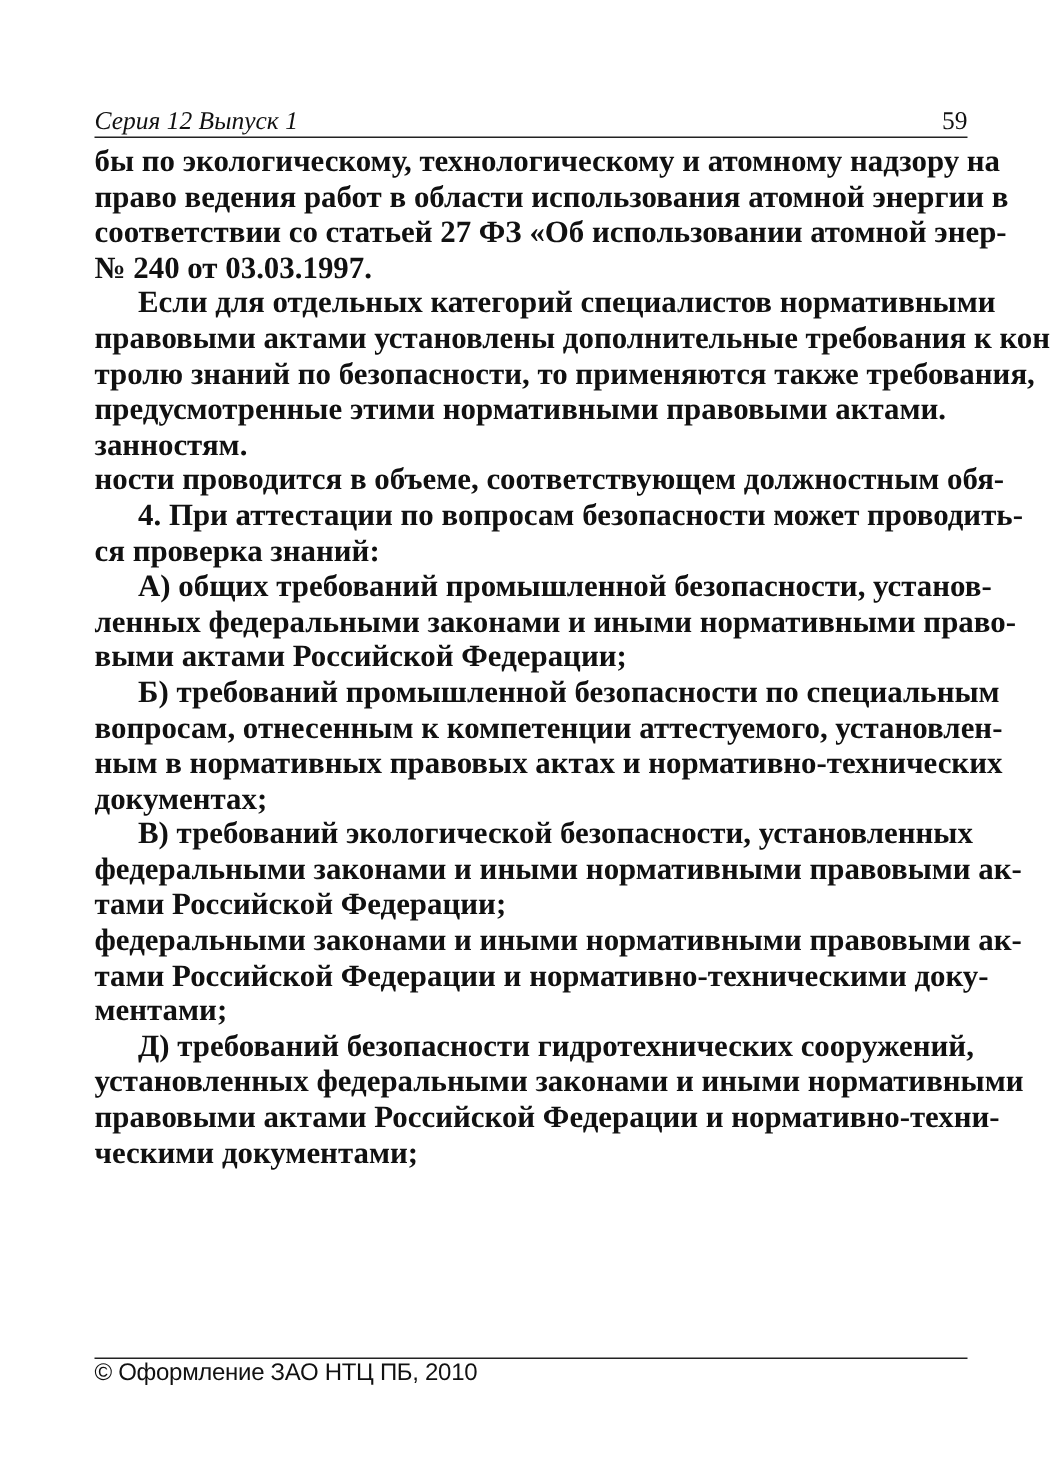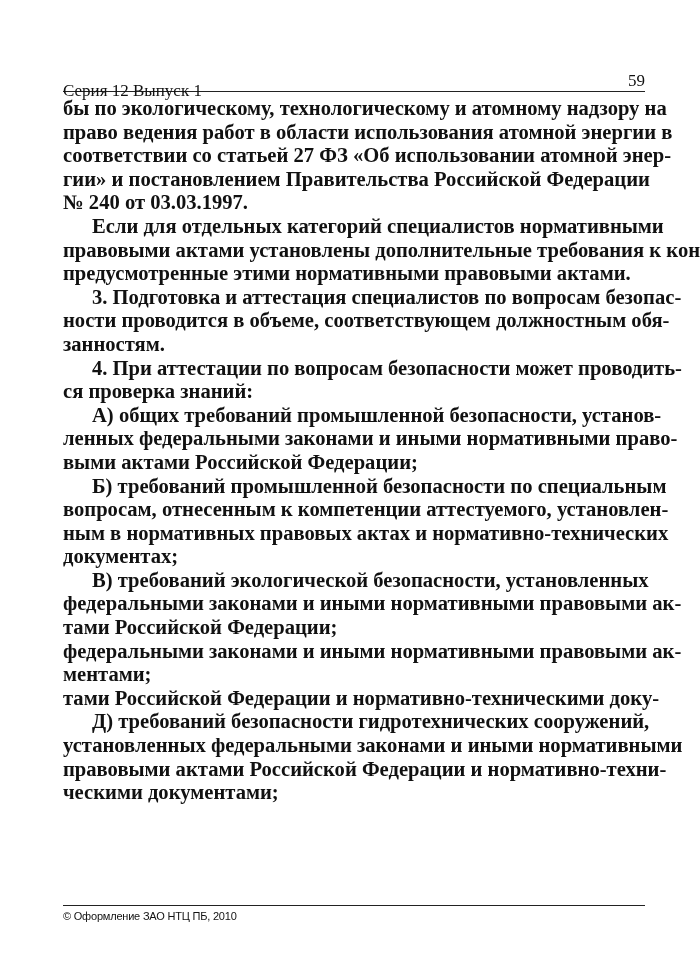--- a/index.html
+++ b/index.html
@@ -28,21 +28,21 @@
     width: 582px;
     height: 20px;
     border-bottom: 1.5px solid #222;
     font-size: 17px;
     line-height: 20px;
   }
   .running-head .series {
     position: absolute;
     left: 0;
     top: 0;
-    margin-top: 10px;
+    font-style: italic;
   }
   .running-head .pageno {
     position: absolute;
     right: 0;
     top: 0;
   }
   .body-text {
     position: absolute;
     top: 97px;
     left: 0;
@@ -64,21 +64,21 @@
   .body-text .line.indent {
     padding-left: 29px;
   }
   .footer {
     position: absolute;
     top: 905px;
     left: 0;
     width: 582px;
     border-top: 1.5px solid #222;
     font-family: "Liberation Sans", "DejaVu Sans", sans-serif;
-    font-size: 11px;
+    font-size: 16px;
     line-height: 16px;
     padding-top: 2px;
     letter-spacing: -0.2px;
   }
 </style>
 </head>
 <body>
 
 <div class="page">
 
@@ -86,34 +86,33 @@
     <span class="series">Серия 12 Выпуск 1</span>
     <span class="pageno">59</span>
   </div>
 
   <div class="body-text">
 
     <div>
       <span class="line">бы по экологическому, технологическому и атомному надзору на</span>
       <span class="line">право ведения работ в области использования атомной энергии в</span>
       <span class="line">соответствии со статьей 27 ФЗ «Об использовании атомной энер-</span>
-      <span class="line">гии» и постановлением Правительства Российской Федерации</span>
       <span class="line last">№ 240 от 03.03.1997.</span>
     </div>
 
     <div>
       <span class="line indent">Если для отдельных категорий специалистов нормативными</span>
       <span class="line">правовыми актами установлены дополнительные требования к кон-</span>
+      <span class="line">тролю знаний по безопасности, то применяются также требования,</span>
       <span class="line last">предусмотренные этими нормативными правовыми актами.</span>
     </div>
 
     <div>
-      <span class="line indent">3. Подготовка и аттестация специалистов по вопросам безопас-</span>
+      <span class="line last">занностям.</span>
       <span class="line">ности проводится в объеме, соответствующем должностным обя-</span>
-      <span class="line last">занностям.</span>
     </div>
 
     <div>
       <span class="line indent">4. При аттестации по вопросам безопасности может проводить-</span>
       <span class="line last">ся проверка знаний:</span>
     </div>
 
     <div>
       <span class="line indent">А) общих требований промышленной безопасности, установ-</span>
       <span class="line">ленных федеральными законами и иными нормативными право-</span>
@@ -128,22 +127,22 @@
     </div>
 
     <div>
       <span class="line indent">В) требований экологической безопасности, установленных</span>
       <span class="line">федеральными законами и иными нормативными правовыми ак-</span>
       <span class="line last">тами Российской Федерации;</span>
     </div>
 
     <div>
       <span class="line">федеральными законами и иными нормативными правовыми ак-</span>
+      <span class="line">тами Российской Федерации и нормативно-техническими доку-</span>
       <span class="line last">ментами;</span>
-      <span class="line">тами Российской Федерации и нормативно-техническими доку-</span>
     </div>
 
     <div>
       <span class="line indent">Д) требований безопасности гидротехнических сооружений,</span>
       <span class="line">установленных федеральными законами и иными нормативными</span>
       <span class="line">правовыми актами Российской Федерации и нормативно-техни-</span>
       <span class="line last">ческими документами;</span>
     </div>
 
   </div>

